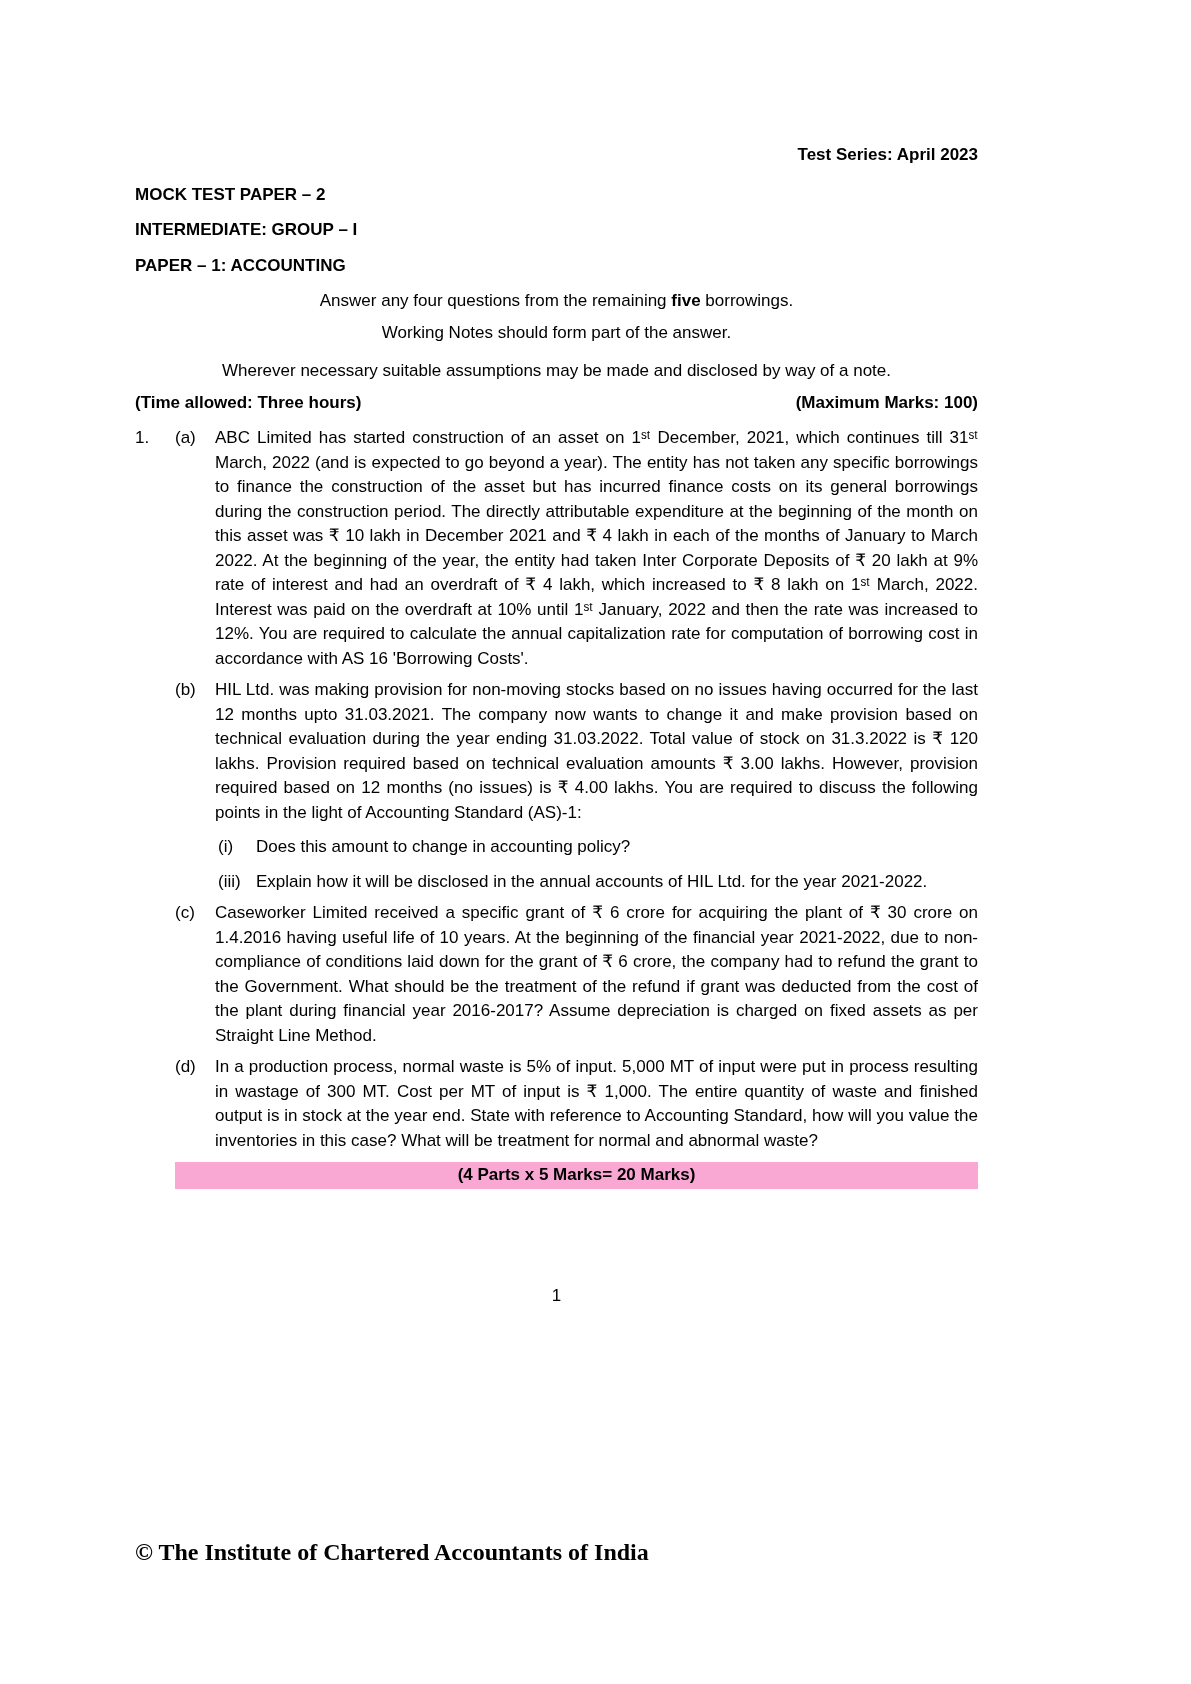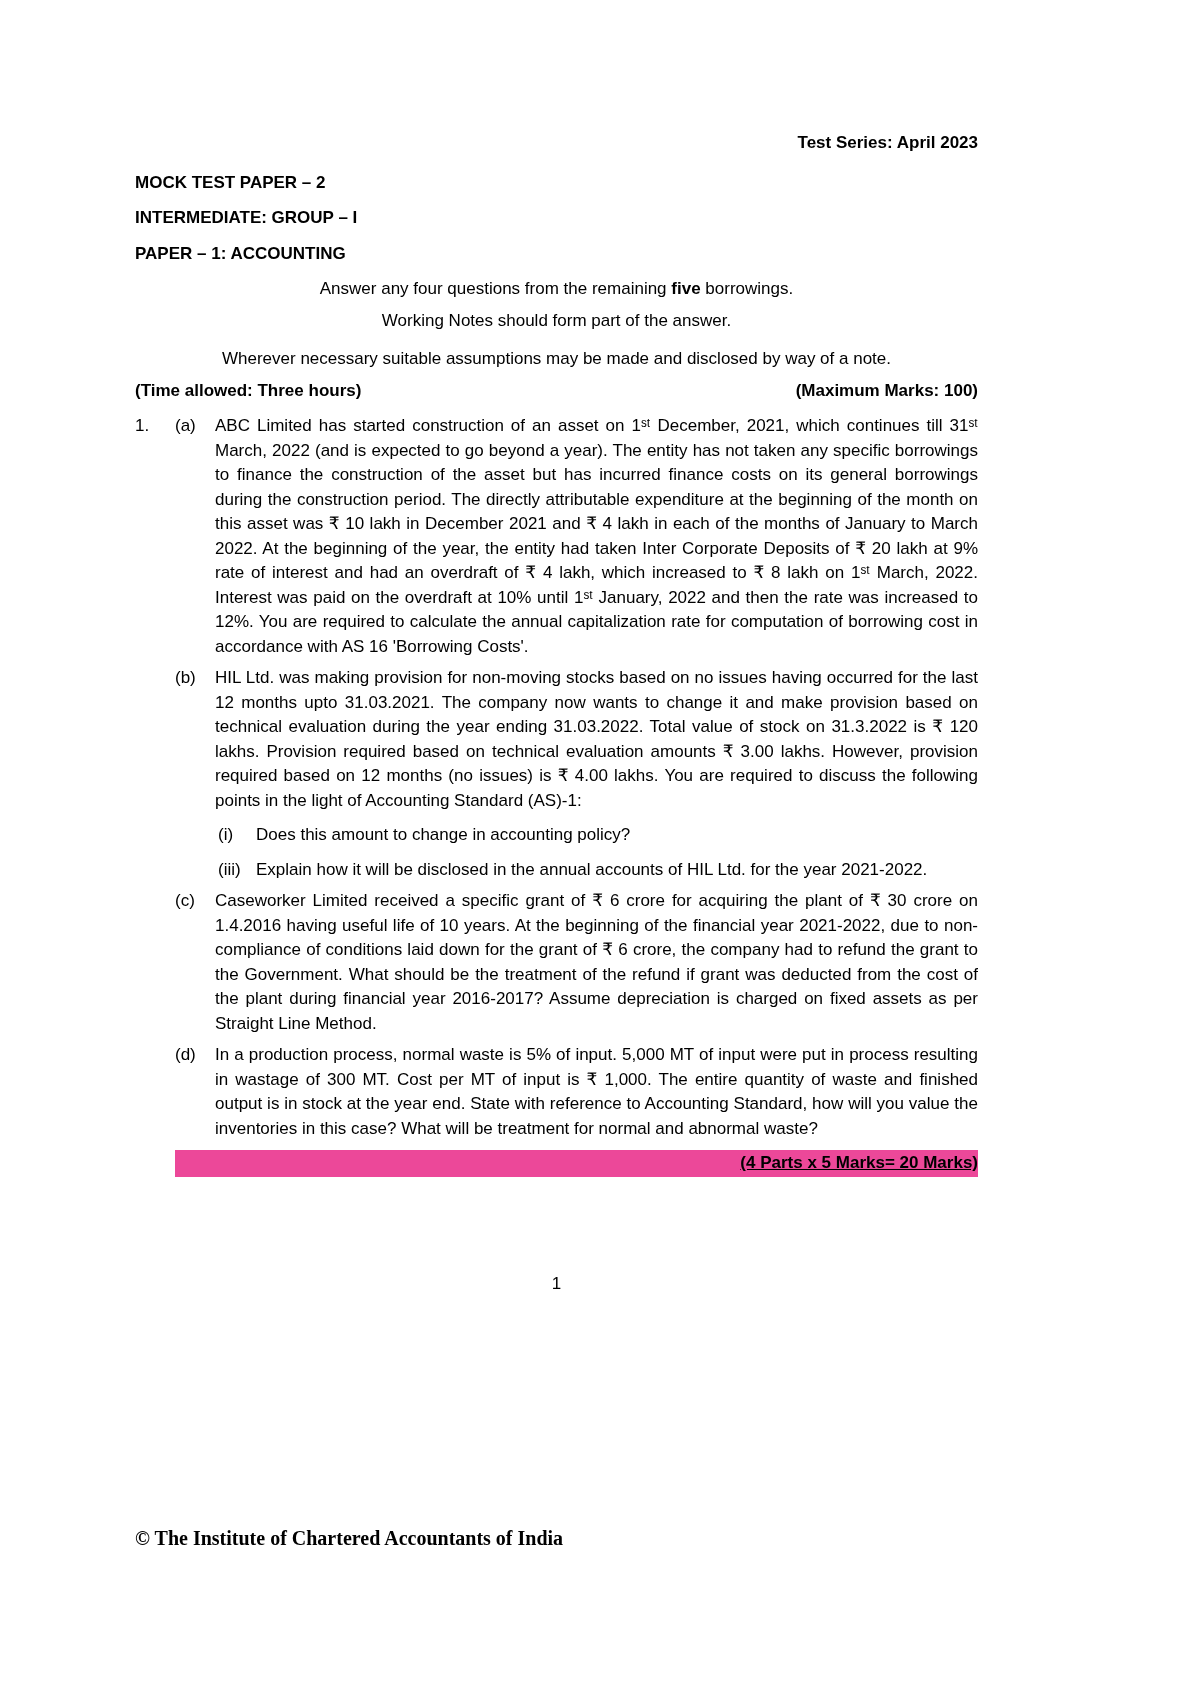--- a/index.html
+++ b/index.html
@@ -7,20 +7,21 @@
   body {
     width: 1191px; height: 1684px;
     font-family: "Liberation Sans", "DejaVu Sans", sans-serif;
     font-size: 17px; color: #000;
   }
   .page {
     position: relative;
     width: 1191px; height: 1624px;
     background: #ffffff;
     overflow: hidden;
+    margin-top: 12px;
   }
   .content {
     padding: 131px 213px 0 135px;
     line-height: 24.5px;
   }
   .justify { text-align: justify; }
 
   .test-series { font-weight: bold; text-align: right; margin-bottom: 15px; }
   .title-line  { font-weight: bold; margin-bottom: 11px; }
   .instr-line  { text-align: center; margin-bottom: 7px; }
@@ -34,31 +35,31 @@
   .q-row { display: flex; margin-bottom: 7px; }
   .col-num   { width: 40px; flex: none; }
   .col-label { width: 40px; flex: none; }
   .col-text  { flex: 1; }
 
   .sub-row   { display: flex; margin-top: 10px; }
   .sub-label { width: 41px; flex: none; padding-left: 3px; }
   .sub-text  { flex: 1; }
 
   .marks-row {
-    text-align: right; font-weight: bold;
+    text-align: center; font-weight: bold;
     margin-top: 9px; margin-left: 40px;
-    background: #ec4899; padding: 1px 0; text-decoration: underline;
+    background: #f9a8d4; padding: 1px 0;
   }
 
   .page-num { text-align: center; margin-top: 95px; }
 
   .footer {
     position: absolute; left: 135px; top: 1527px;
     font-family: "Liberation Serif", "DejaVu Serif", serif;
-    font-weight: bold; font-size: 20px;
+    font-weight: bold; font-size: 24px;
   }
 </style>
 </head>
 <body>
 
 <div class="page">
   <div class="content">
 
     <div class="test-series">Test Series: April 2023</div>
 

